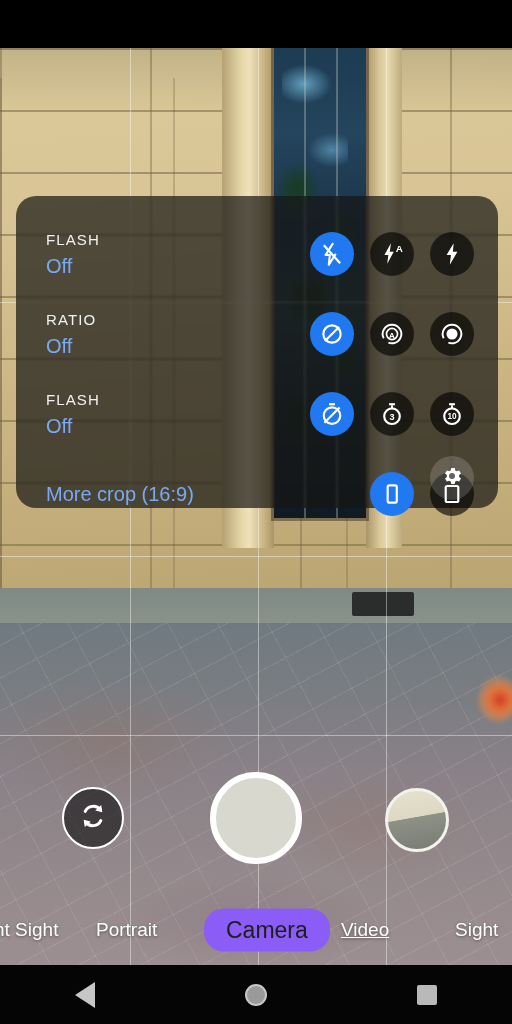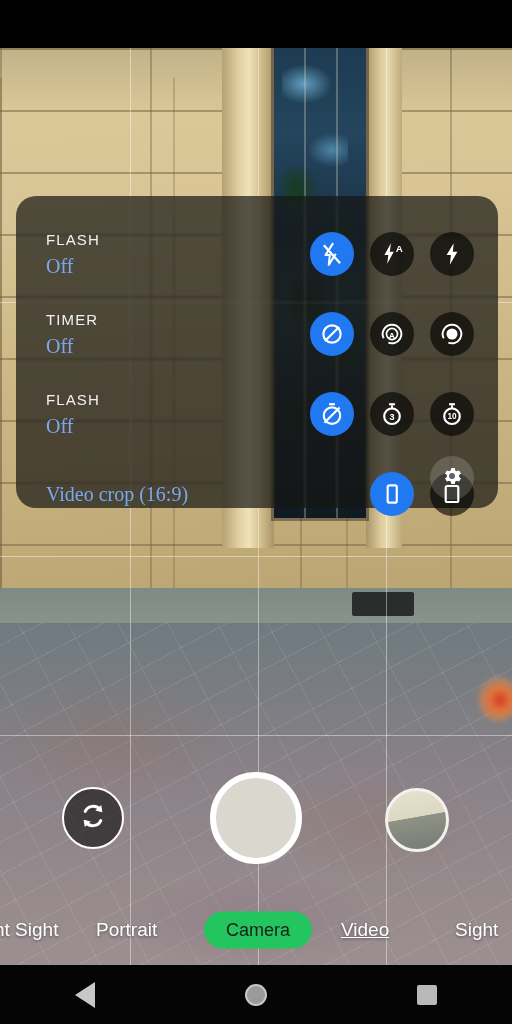--- a/index.html
+++ b/index.html
@@ -143,21 +143,20 @@
   .qs-title {
     color: #f1f1f1;
     font-size: 15px;
     letter-spacing: 1.1px;
     font-weight: 400;
   }
   .qs-value {
     color: #7aa9f2;
     font-size: 20px;
     font-weight: 400;
-    font-family: Liberation Serif, serif;
   }
   .qs-options {
     position: absolute;
     right: 24px; top: 50%;
     transform: translateY(-50%);
     display: flex;
     gap: 16px;
   }
   .opt {
     width: 44px; height: 44px;
@@ -219,25 +218,25 @@
     font-size: 19px;
     white-space: nowrap;
     position: absolute;
     text-shadow: 0 1px 3px rgba(0,0,0,0.45);
     cursor: pointer;
     top: 50%;
     transform: translateY(-50%);
   }
   .mode.active {
     color: #1d1d1d;
-    background: #22c55e;
+    background: #8b5cf6;
     border-radius: 20px;
     padding: 8px 22px;
     text-shadow: none;
-    font-size: 18px;
+    font-size: 23px;
   }
 
   
   #navbar {
     position: absolute;
     left: 0; bottom: 0; width: 512px; height: 59px;
     background: #050505;
     display: flex; align-items: center; justify-content: space-around;
   }
   .nav-item { width: 80px; height: 40px; display: flex; align-items: center; justify-content: center; cursor: pointer; }
@@ -316,21 +315,21 @@
             <svg width="26" height="26" viewBox="0 0 24 24">
               <path d="M13.5 2 L7 13 h4 l-1 9 7-12 h-4.2 z" fill="#fff"></path>
             </svg>
           </span>
         </div>
       </div>
     </div>
 
     <div class="qs-row">
       <div class="qs-labels">
-        <div class="qs-title">TIMER</div>
+        <div class="qs-title">RATIO</div>
         <div class="qs-value">Off</div>
       </div>
       <div class="qs-options">
         <div class="opt sel">
           <span>
             <svg width="26" height="26" viewBox="0 0 24 24">
               <circle cx="12" cy="12" r="8" fill="none" stroke="#fff" stroke-width="2"></circle>
               <line x1="5.5" y1="18.5" x2="18.5" y2="5.5" stroke="#fff" stroke-width="2"></line>
             </svg>
           </span>
@@ -388,21 +387,21 @@
               <circle cx="12" cy="14" r="7.2" fill="none" stroke="#fff" stroke-width="2"></circle>
               <text x="12" y="17" text-anchor="middle" font-family="Liberation Sans, sans-serif" font-size="7.6" font-weight="bold" fill="#fff">10</text>
             </svg>
           </span>
         </div>
       </div>
     </div>
 
     <div class="qs-row">
       <div class="qs-labels">
-        <div class="qs-value">Video crop (16:9)</div>
+        <div class="qs-value">More crop (16:9)</div>
       </div>
       <div class="qs-options">
         <div class="opt sel">
           <span>
             <svg width="26" height="26" viewBox="0 0 24 24">
               <rect x="8" y="4" width="8.4" height="16" rx="1.6" fill="none" stroke="#fff" stroke-width="2"></rect>
             </svg>
           </span>
         </div>
         <div class="opt">

